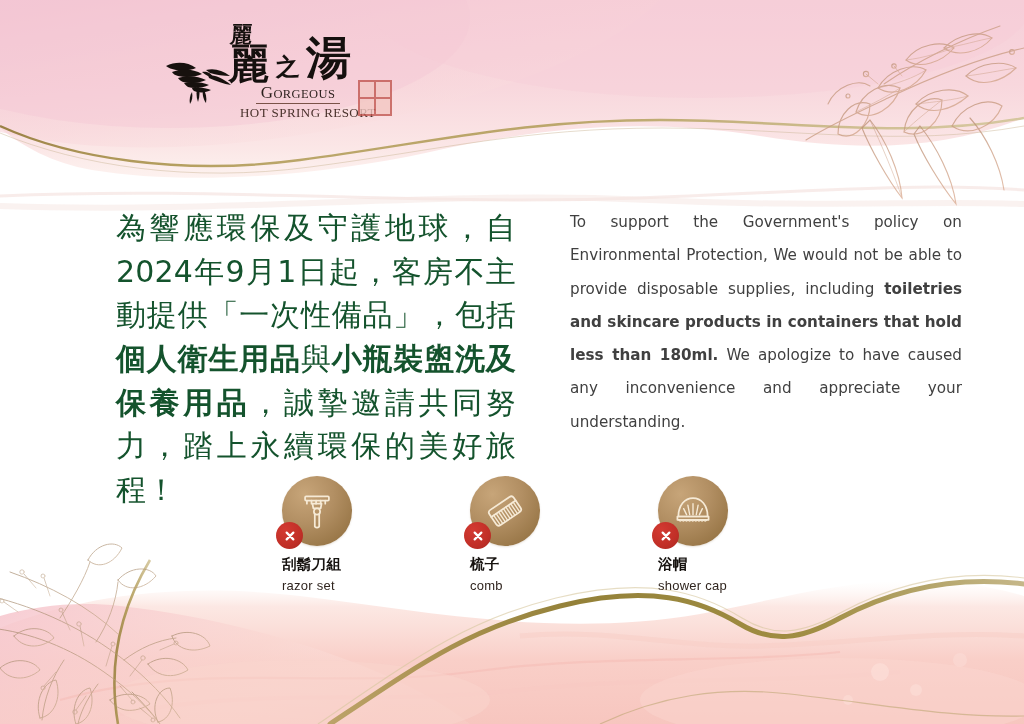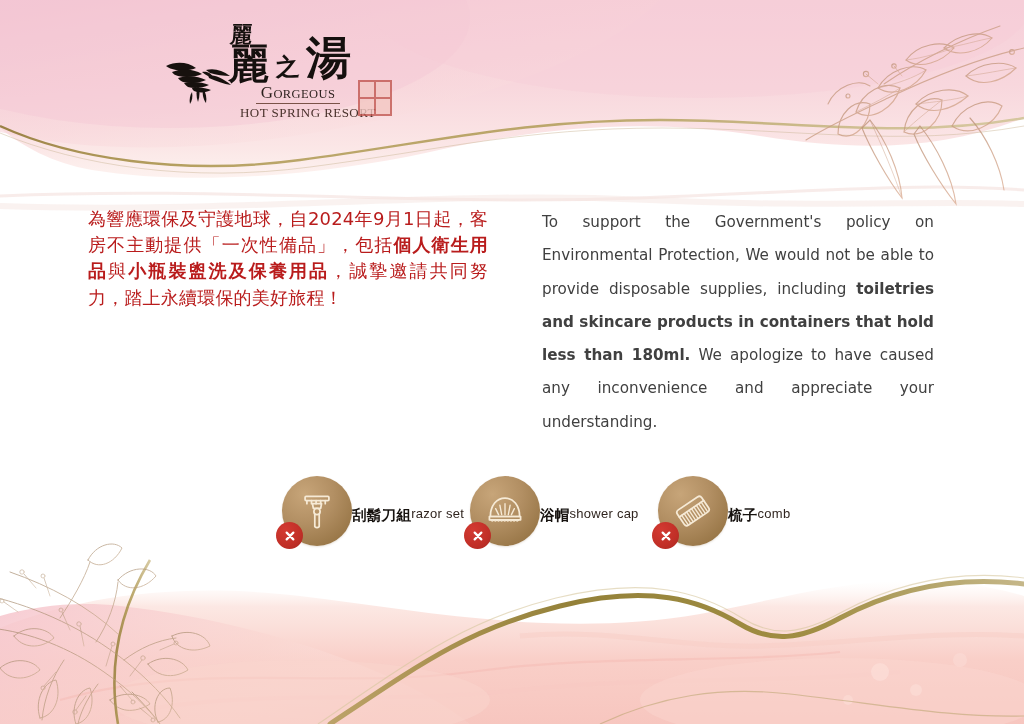--- a/index.html
+++ b/index.html
@@ -97,26 +97,26 @@
   
   #copy-row {
     position: absolute;
     left: 0; top: 206px;
     width: 1024px;
     display: flex;
     justify-content: flex-start;
   }
   #copy-cjk {
     width: 400px;
-    margin-left: 88px;
+    margin-left: 116px;
     font-family: "DejaVu Sans", "Liberation Sans", sans-serif;
-    font-size: 18px;
+    font-size: 30px;
     line-height: 1.455;
     letter-spacing: .2px;
-    color: #b91c1c;
+    color: #14532d;
     text-align: justify;
   }
   #copy-cjk b { font-weight: 700; }
 
   #copy-en {
     width: 392px;
     margin-left: 54px;
     font-family: "DejaVu Sans", "Liberation Sans", sans-serif;
     font-size: 15.2px;
     line-height: 2.19;
@@ -130,22 +130,22 @@
   #icon-row {
     position: absolute;
     left: 282px; top: 476px;
     width: 460px;
     display: flex;
     justify-content: space-between;
   }
   .icon-cell {
     width: 84px;
     display: flex;
-    flex-direction: row;
-    align-items: center;
+    flex-direction: column;
+    align-items: flex-start;
     position: relative;
   }
   .icon-disc-wrap {
     position: relative;
     width: 70px; height: 70px;
   }
   .icon-disc {
     width: 70px; height: 70px;
     border-radius: 50%;
     background: radial-gradient(circle at 32% 26%, #c7a579 0%, #b28f63 42%, #9a7849 78%, #8d6d42 100%);
@@ -437,56 +437,56 @@
       <div class="label-cjk">刮鬍刀組</div>
       <div class="label-en">razor set</div>
     </div>
 
 
 
     <div class="icon-cell">
       <div class="icon-disc-wrap">
         <div class="icon-disc">
           <svg viewBox="0 0 48 48" width="44" height="44" fill="none" stroke="#f6ead6" stroke-width="1.9" stroke-linejoin="round" stroke-linecap="round">
+            <g transform="rotate(-34 24 24)">
+              <rect x="8" y="14" width="32" height="20" rx="3.4"></rect>
+              <path d="M8 21 L40 21"></path>
+              <path d="M11.2 21 L11.2 33.4 M14.4 21 L14.4 33.4 M17.6 21 L17.6 33.4
+                       M20.8 21 L20.8 33.4 M24 21 L24 33.4 M27.2 21 L27.2 33.4
+                       M30.4 21 L30.4 33.4 M33.6 21 L33.6 33.4 M36.8 21 L36.8 33.4" stroke-width="1.5"></path>
+            </g>
+          </svg>
+        </div>
+        <div class="no-badge">
+          <svg viewBox="0 0 24 24" width="16" height="16" stroke="#ffffff" stroke-width="3.4" stroke-linecap="round">
+            <path d="M7 7 L17 17 M17 7 L7 17"></path>
+          </svg>
+        </div>
+      </div>
+      <div class="label-cjk">梳子</div>
+      <div class="label-en">comb</div>
+    </div>
+
+    <div class="icon-cell">
+      <div class="icon-disc-wrap">
+        <div class="icon-disc">
+          <svg viewBox="0 0 48 48" width="44" height="44" fill="none" stroke="#f6ead6" stroke-width="1.9" stroke-linejoin="round" stroke-linecap="round">
             <path d="M8 30 C8 17.5 15.2 10 24 10 C32.8 10 40 17.5 40 30 Z"></path>
             <path d="M24 16 L24 28 M18.4 17.6 L20.4 28 M29.6 17.6 L27.6 28
                      M13.8 21.4 L17 28 M34.2 21.4 L31 28" stroke-width="1.5"></path>
             <path d="M7 30 L41 30 L41 33.6 L7 33.6 Z"></path>
             <path d="M8.4 33.6 q1.7 2.6 3.4 0 q1.7 2.6 3.4 0 q1.7 2.6 3.4 0
                      q1.7 2.6 3.4 0 q1.7 2.6 3.4 0 q1.7 2.6 3.4 0
                      q1.7 2.6 3.4 0 q1.7 2.6 3.4 0 q1.7 2.6 3.4 0" stroke-width="1.4"></path>
           </svg>
         </div>
         <div class="no-badge">
           <svg viewBox="0 0 24 24" width="16" height="16" stroke="#ffffff" stroke-width="3.4" stroke-linecap="round">
             <path d="M7 7 L17 17 M17 7 L7 17"></path>
           </svg>
         </div>
       </div>
       <div class="label-cjk">浴帽</div>
       <div class="label-en">shower cap</div>
     </div>
 
-    <div class="icon-cell">
-      <div class="icon-disc-wrap">
-        <div class="icon-disc">
-          <svg viewBox="0 0 48 48" width="44" height="44" fill="none" stroke="#f6ead6" stroke-width="1.9" stroke-linejoin="round" stroke-linecap="round">
-            <g transform="rotate(-34 24 24)">
-              <rect x="8" y="14" width="32" height="20" rx="3.4"></rect>
-              <path d="M8 21 L40 21"></path>
-              <path d="M11.2 21 L11.2 33.4 M14.4 21 L14.4 33.4 M17.6 21 L17.6 33.4
-                       M20.8 21 L20.8 33.4 M24 21 L24 33.4 M27.2 21 L27.2 33.4
-                       M30.4 21 L30.4 33.4 M33.6 21 L33.6 33.4 M36.8 21 L36.8 33.4" stroke-width="1.5"></path>
-            </g>
-          </svg>
-        </div>
-        <div class="no-badge">
-          <svg viewBox="0 0 24 24" width="16" height="16" stroke="#ffffff" stroke-width="3.4" stroke-linecap="round">
-            <path d="M7 7 L17 17 M17 7 L7 17"></path>
-          </svg>
-        </div>
-      </div>
-      <div class="label-cjk">梳子</div>
-      <div class="label-en">comb</div>
-    </div>
-
   </div>
 </div>
 
 </body></html>

